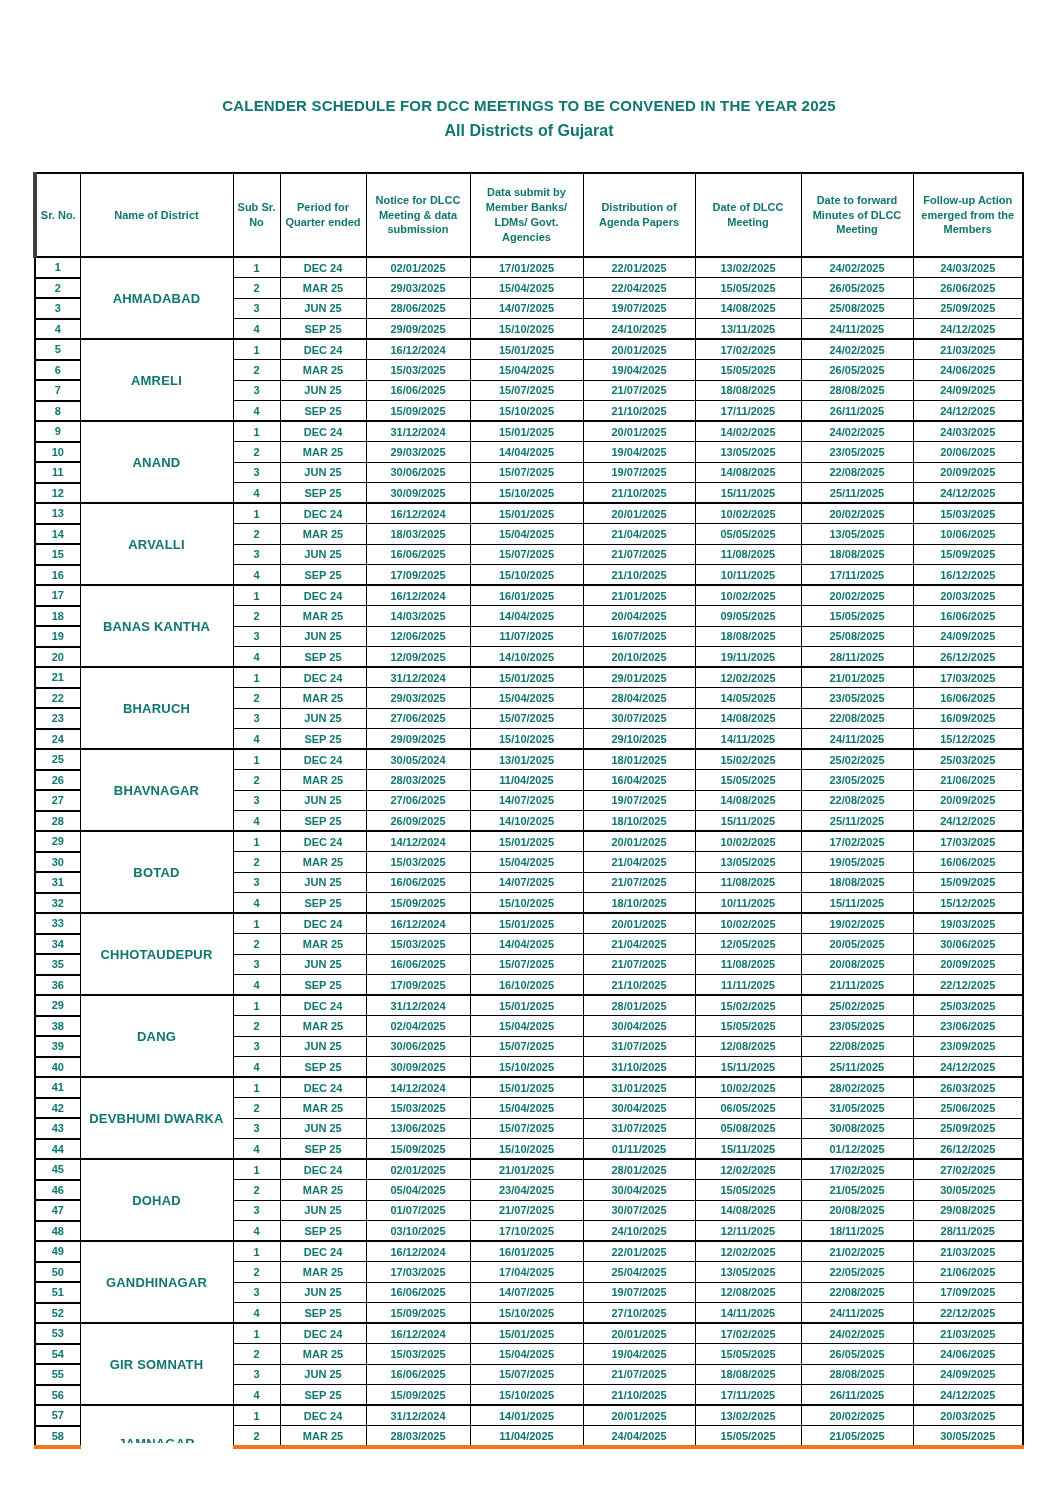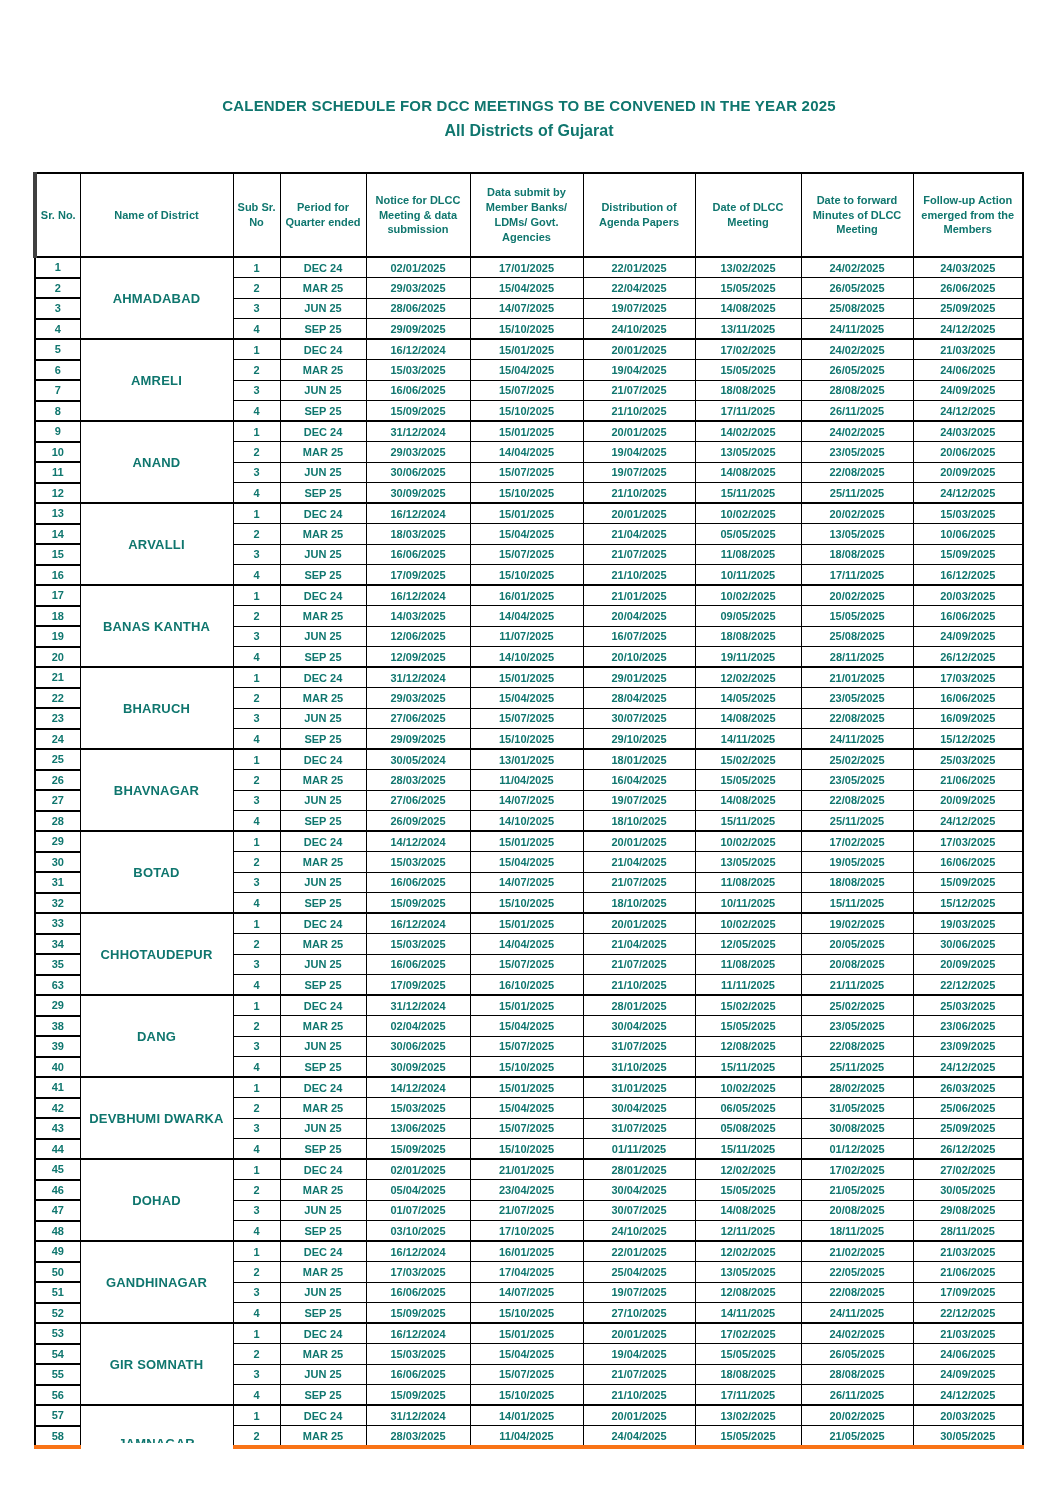--- a/index.html
+++ b/index.html
@@ -474,21 +474,21 @@
           <td class="c2">3</td>
           <td class="c3">JUN 25</td>
           <td class="c4">16/06/2025</td>
           <td class="c5">15/07/2025</td>
           <td class="c6">21/07/2025</td>
           <td class="c7">11/08/2025</td>
           <td class="c8">20/08/2025</td>
           <td class="c9">20/09/2025</td>
         </tr>
         <tr class="">
-          <td class="sr c0">63</td>
+          <td class="sr c0">36</td>
           <td class="c2">4</td>
           <td class="c3">SEP 25</td>
           <td class="c4">17/09/2025</td>
           <td class="c5">16/10/2025</td>
           <td class="c6">21/10/2025</td>
           <td class="c7">11/11/2025</td>
           <td class="c8">21/11/2025</td>
           <td class="c9">22/12/2025</td>
         </tr>
         <tr class="gstart">

